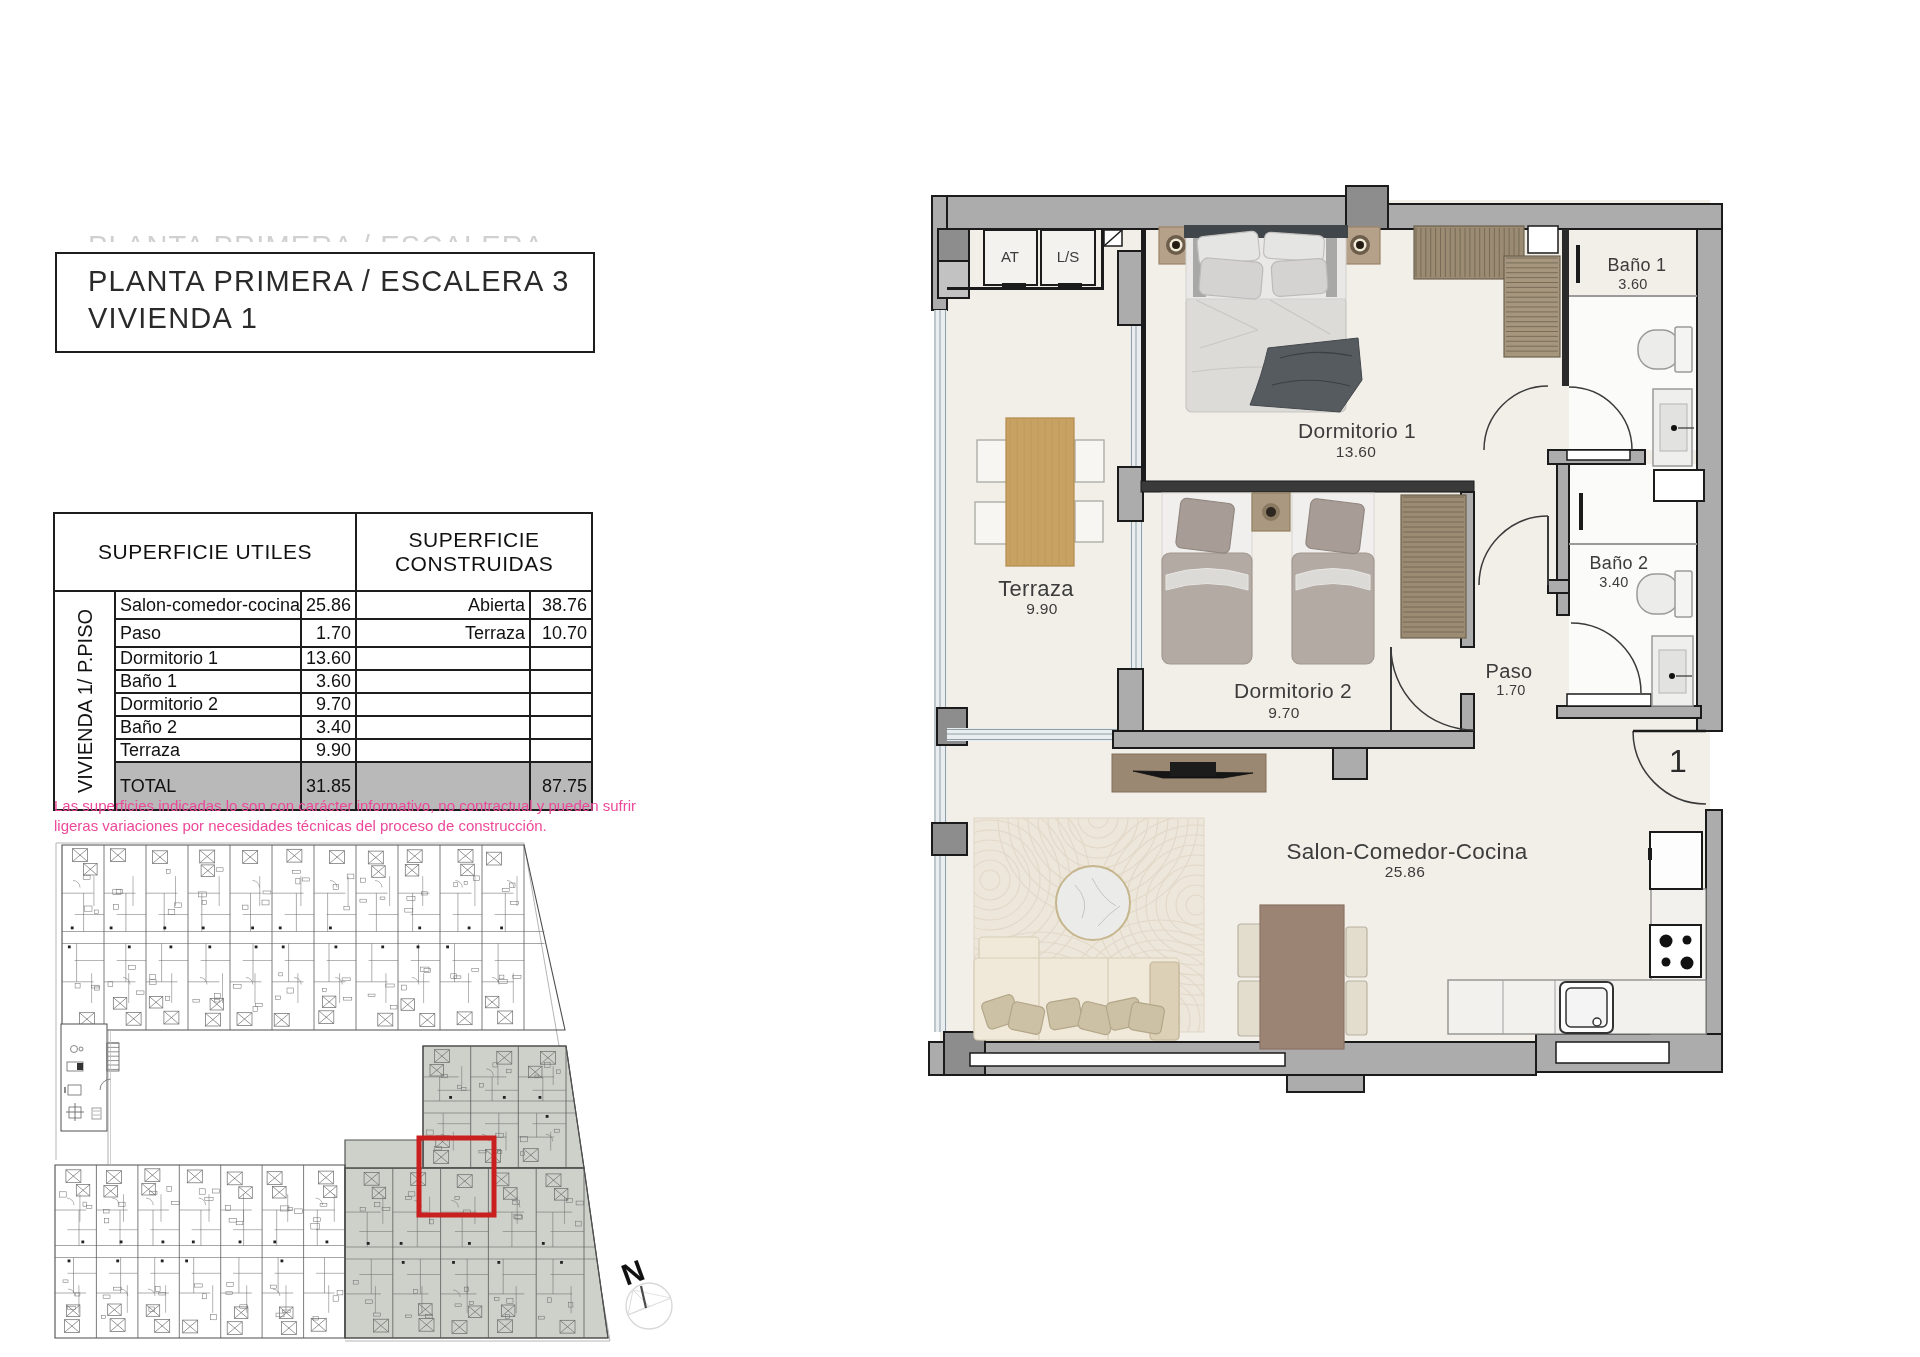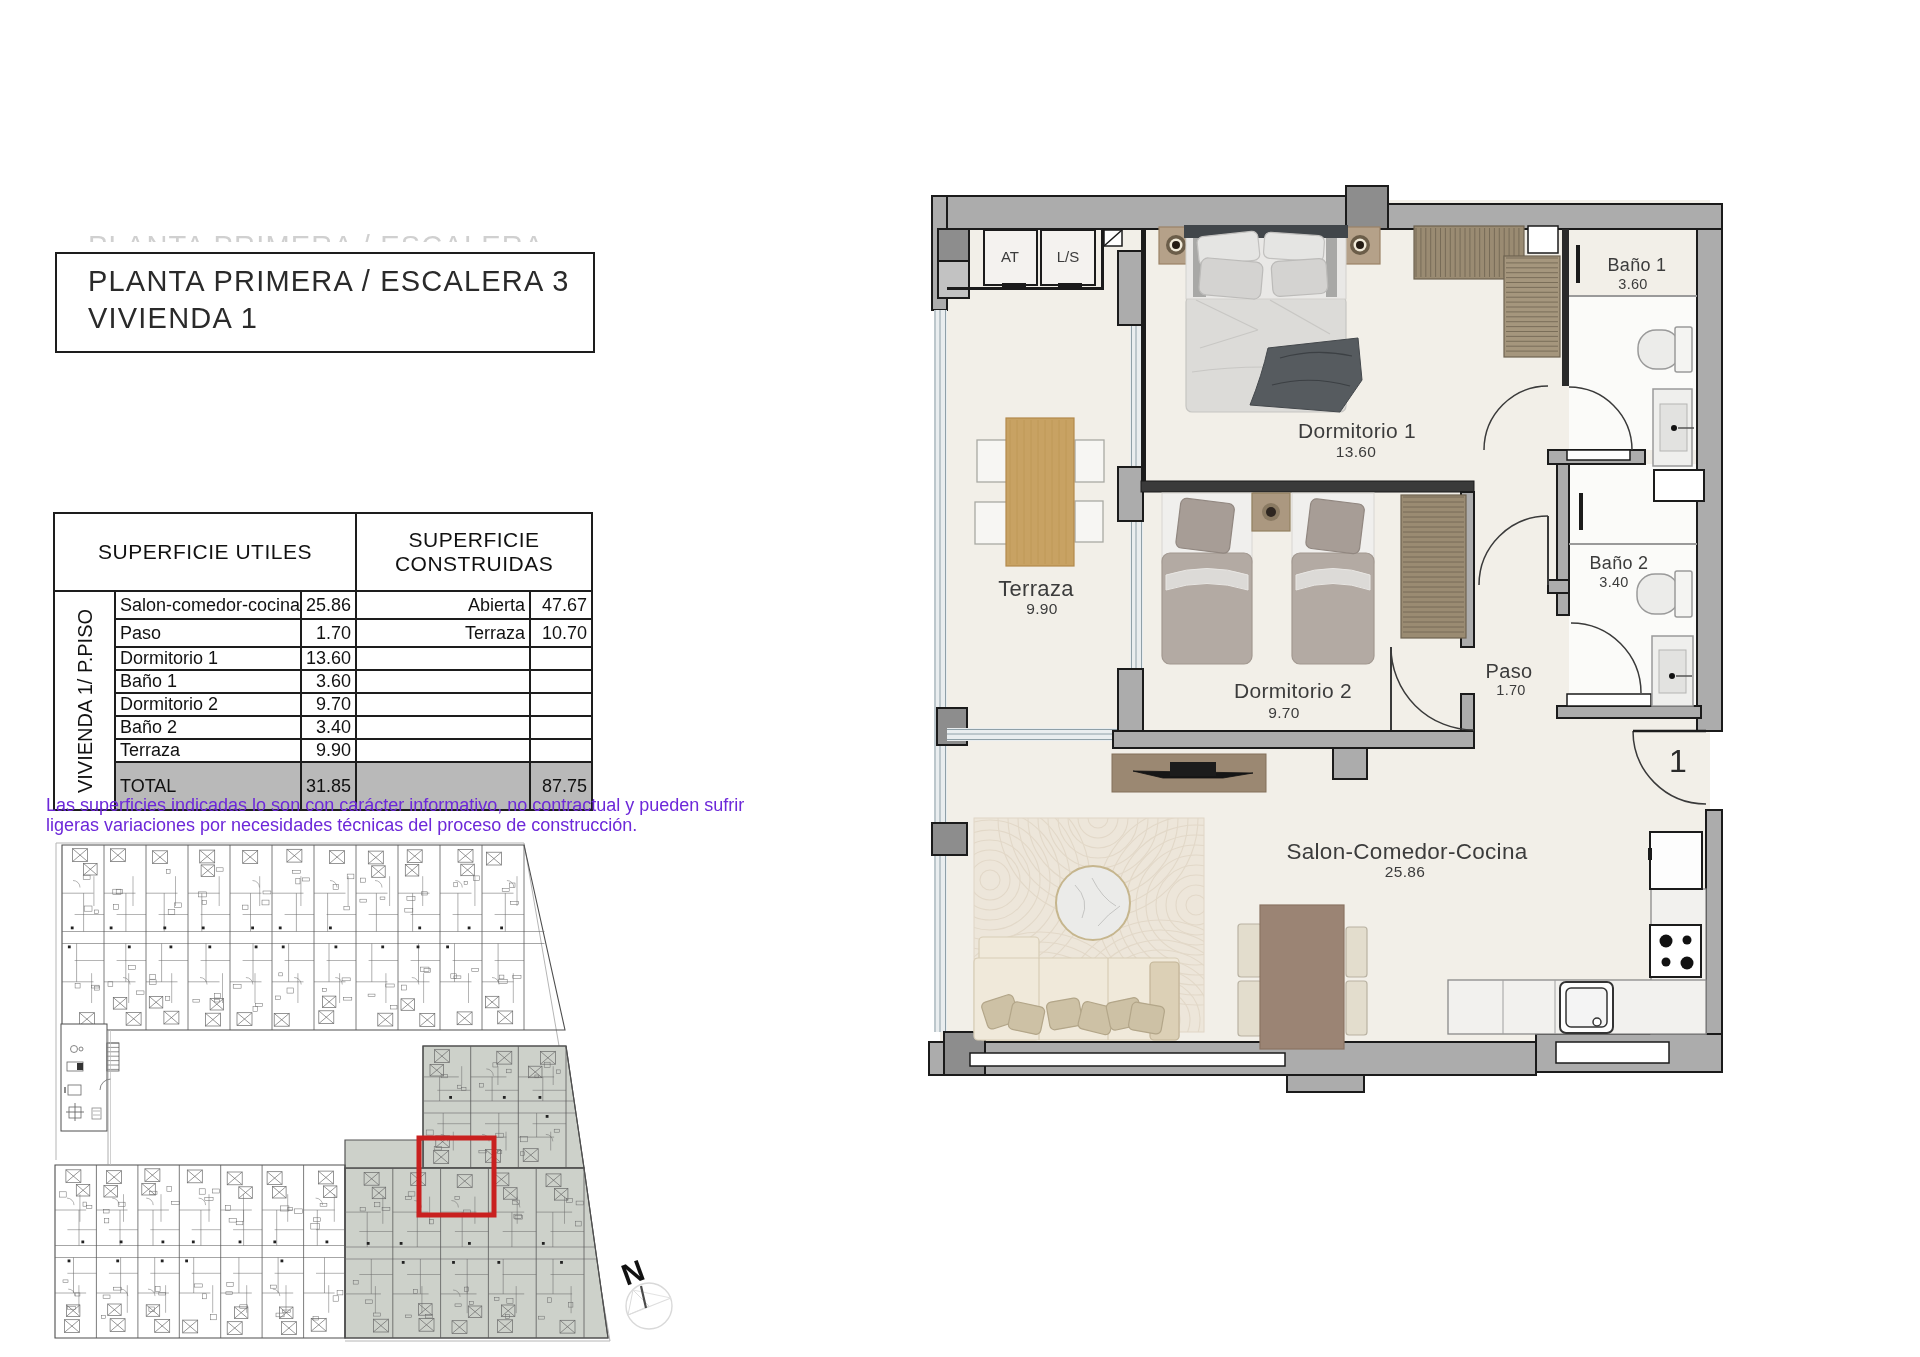--- a/index.html
+++ b/index.html
@@ -10,21 +10,21 @@
   #titletext{left:88px;top:263px;font-size:29px;letter-spacing:1.2px;color:#2a2a2a;line-height:37px;}
   #ghost{left:88px;top:228px;width:470px;height:14px;overflow:hidden;color:#d0d0d0;
          font-size:29px;letter-spacing:1.2px;line-height:37px;}
   #tablewrap{left:53px;top:512px;}
   table{border-collapse:collapse;table-layout:fixed;}
   td{border:2px solid #1d1d1d;padding:0;font-size:18px;color:#111;overflow:hidden;white-space:nowrap;}
   .hdr{font-size:21px;text-align:center;letter-spacing:0.5px;}
   .it{padding-left:4px;}
   .val{text-align:right;padding-right:4px;}
   .grey{background:#b9b9b9;}
-  #note{left:46px;top:796px;width:720px;font-size:18px;color:#6d28d9;line-height:19.5px;white-space:nowrap;}
+  #note{left:54px;top:796px;width:720px;font-size:15px;color:#ec4899;line-height:19.5px;white-space:nowrap;}
 </style>
 </head>
 <body>
 <div id="page">
   <div class="abs" id="ghost">PLANTA PRIMERA / ESCALERA 3</div>
   <div class="abs" id="titlebox"></div>
   <div class="abs" id="titletext">PLANTA PRIMERA / ESCALERA 3<br>VIVIENDA 1</div>
 
   <div class="abs" id="tablewrap">
   <table>
@@ -40,21 +40,21 @@
       <td colspan="3" class="hdr">SUPERFICIE UTILES</td>
       <td colspan="2" class="hdr">SUPERFICIE<br>CONSTRUIDAS</td>
     </tr>
     <tr style="height:28px">
       <td rowspan="8" style="position:relative;">
         <div style="position:absolute;left:50%;top:50%;transform:translate(-50%,-50%) rotate(-90deg);font-size:20px;white-space:nowrap;">VIVIENDA 1/ P.PISO</div>
       </td>
       <td class="it">Salon-comedor-cocina</td>
             <td class="val">25.86</td>
       <td class="val">Abierta</td>
-            <td class="val">47.67</td>
+            <td class="val">38.76</td>
     </tr>
     <tr style="height:28px">
             <td class="it">Paso</td>
             <td class="val">1.70</td>
             <td class="val">Terraza</td>
             <td class="val">10.70</td>
           </tr>
     <tr style="height:23px">
             <td class="it">Dormitorio 1</td>
             <td class="val">13.60</td>

